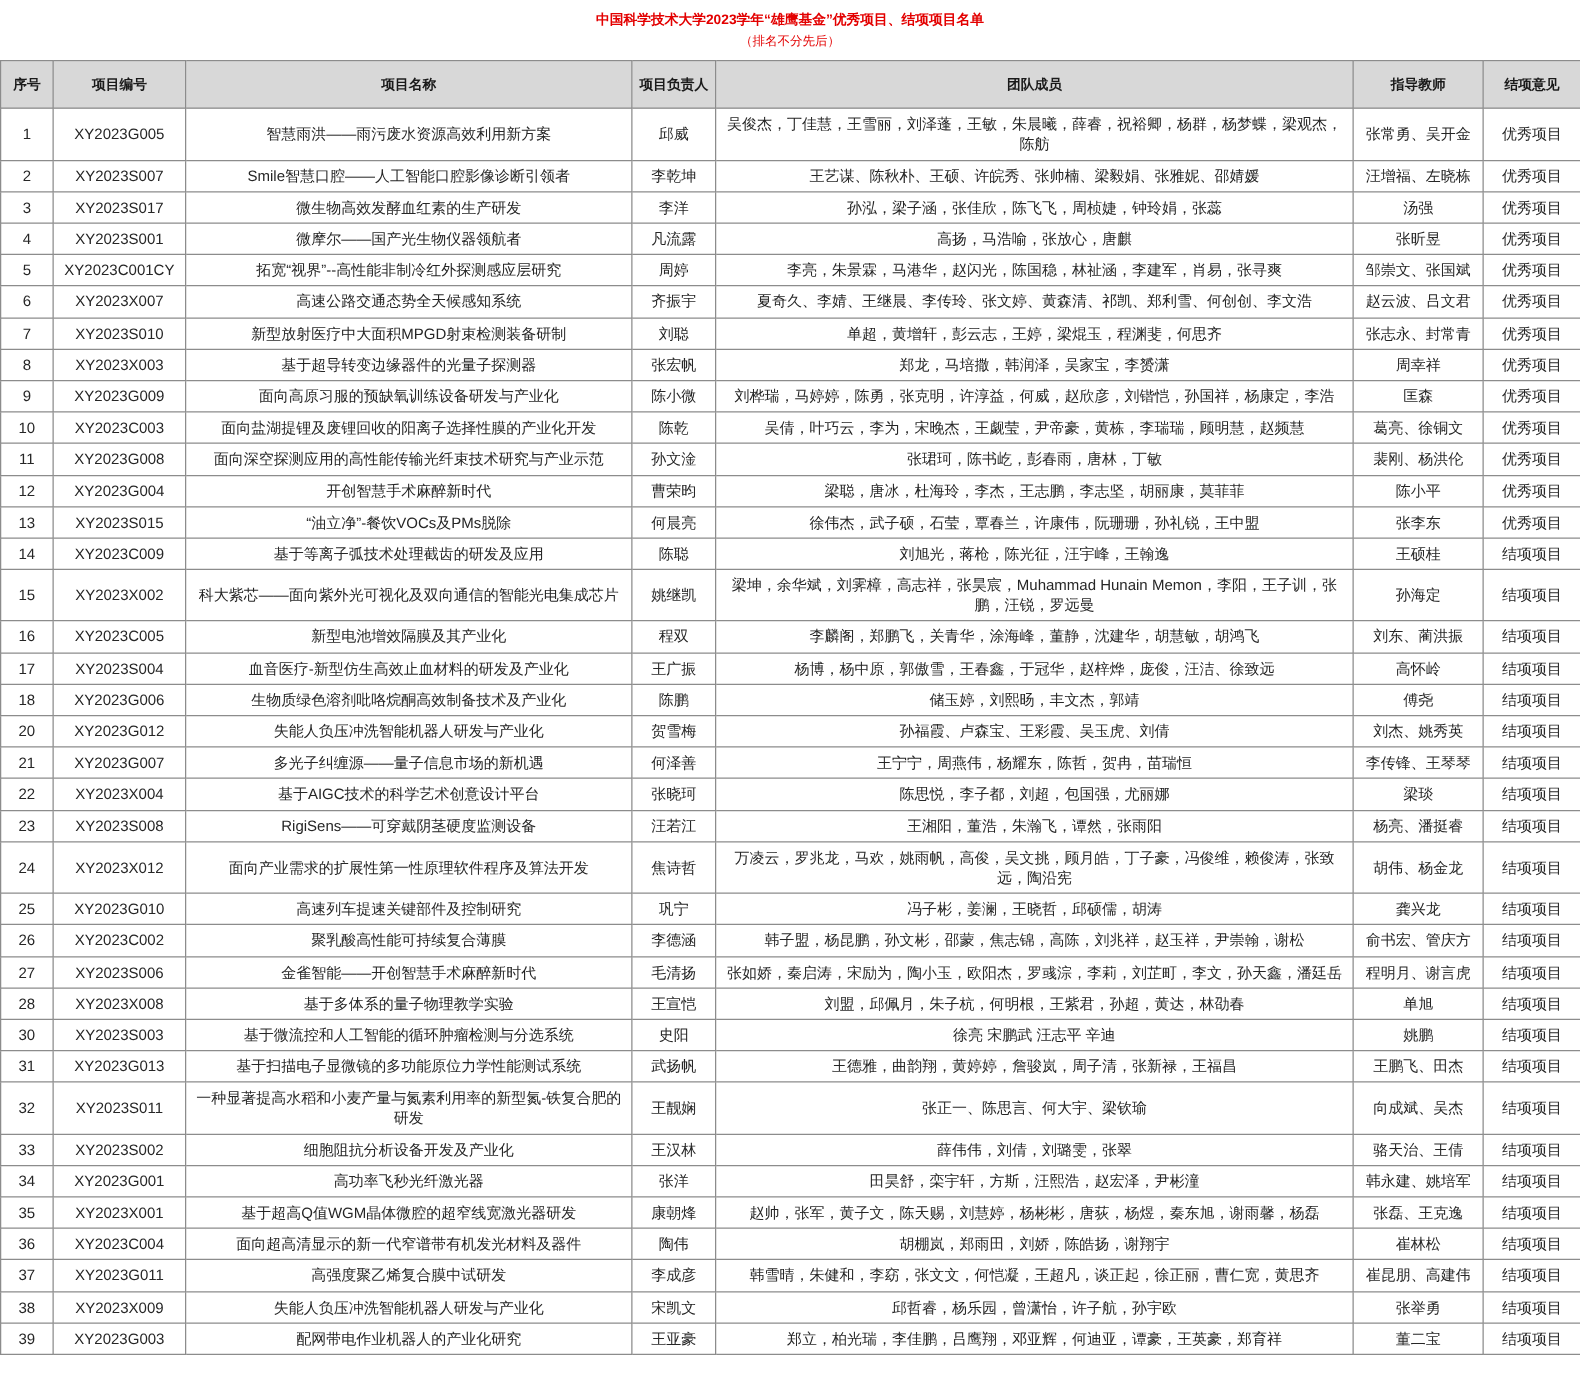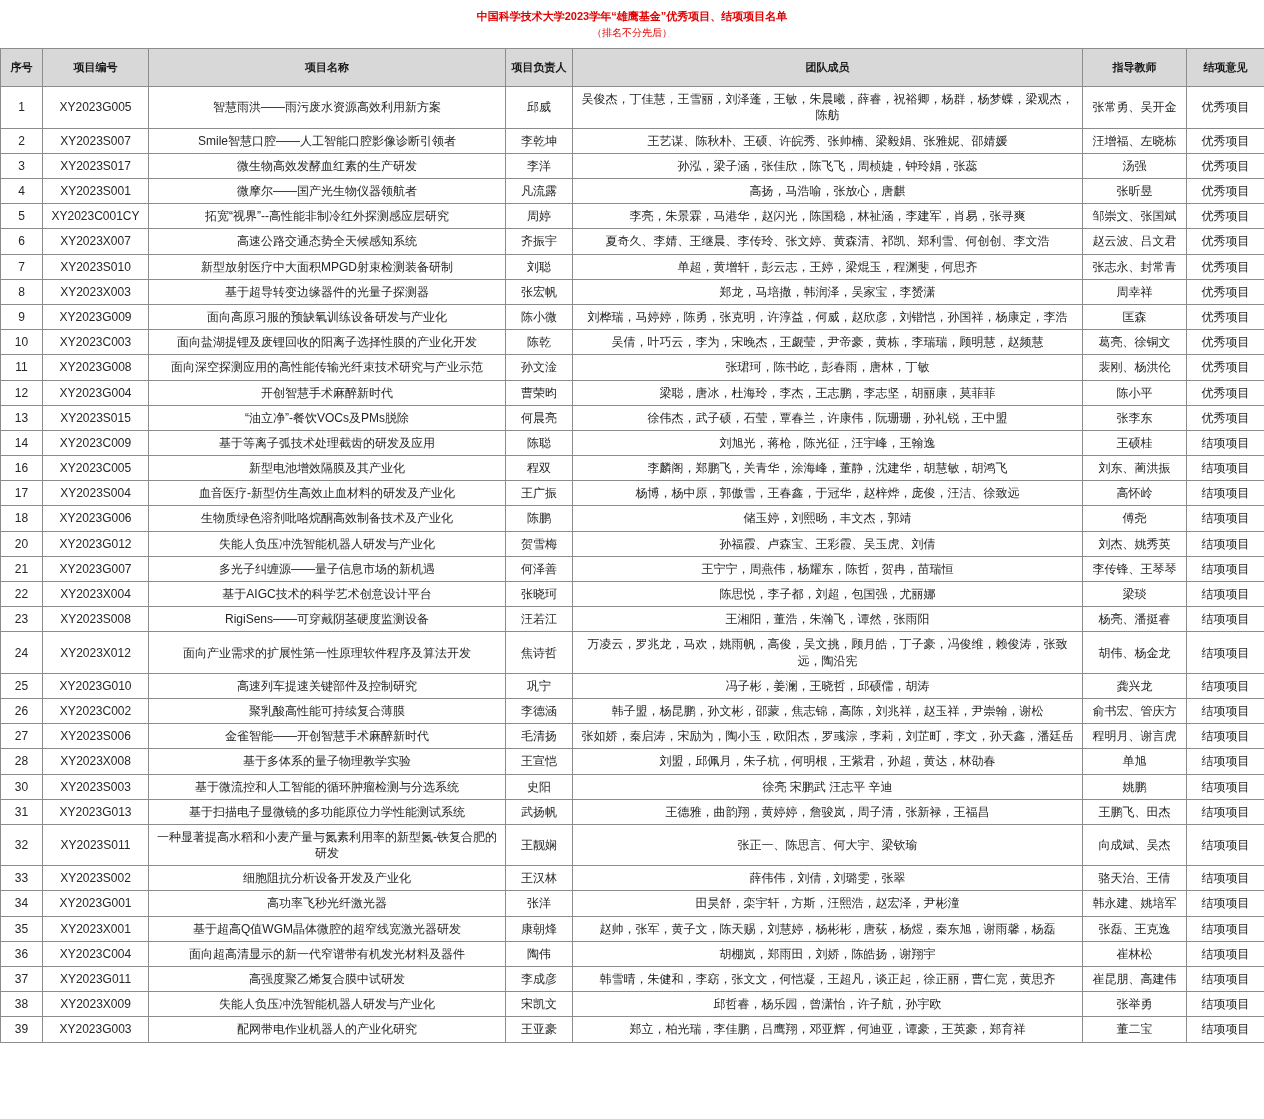--- a/index.html
+++ b/index.html
@@ -177,20 +177,29 @@
         <tr>
           <td>14</td>
           <td>XY2023C009</td>
           <td>基于等离子弧技术处理截齿的研发及应用</td>
           <td>陈聪</td>
           <td>刘旭光，蒋枪，陈光征，汪宇峰，王翰逸</td>
           <td>王硕桂</td>
           <td class="result-cell">结项项目</td>
         </tr>
         <tr>
+          <td>15</td>
+          <td>XY2023X002</td>
+          <td>科大紫芯——面向紫外光可视化及双向通信的智能光电集成芯片</td>
+          <td>姚继凯</td>
+          <td>梁坤，余华斌，刘霁樟，高志祥，张昊宸，Muhammad Hunain Memon，李阳，王子训，张鹏，汪锐，罗远曼</td>
+          <td>孙海定</td>
+          <td class="result-cell">结项项目</td>
+        </tr>
+        <tr>
           <td>16</td>
           <td>XY2023C005</td>
           <td>新型电池增效隔膜及其产业化</td>
           <td>程双</td>
           <td>李麟阁，郑鹏飞，关青华，涂海峰，董静，沈建华，胡慧敏，胡鸿飞</td>
           <td>刘东、蔺洪振</td>
           <td class="result-cell">结项项目</td>
         </tr>
         <tr>
           <td>17</td>

